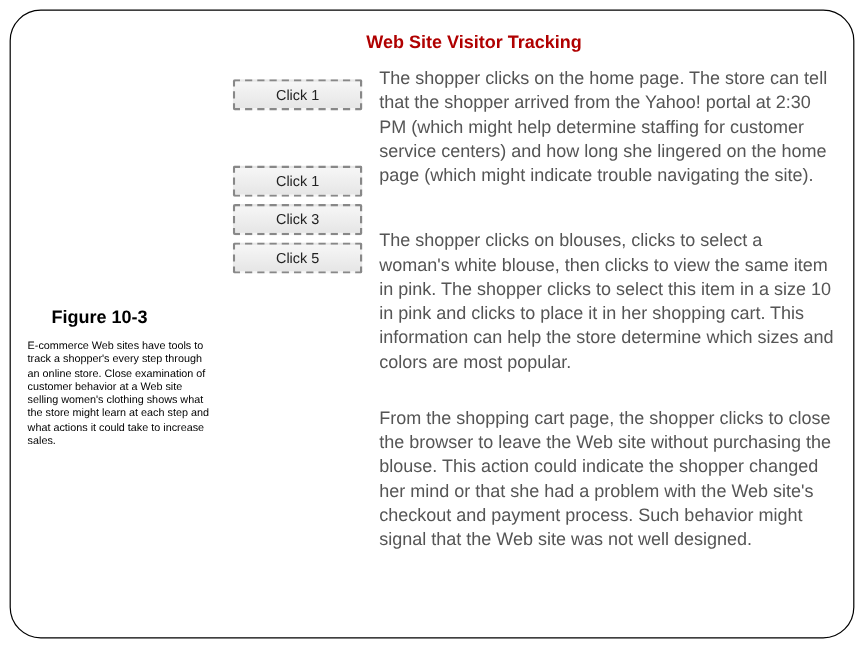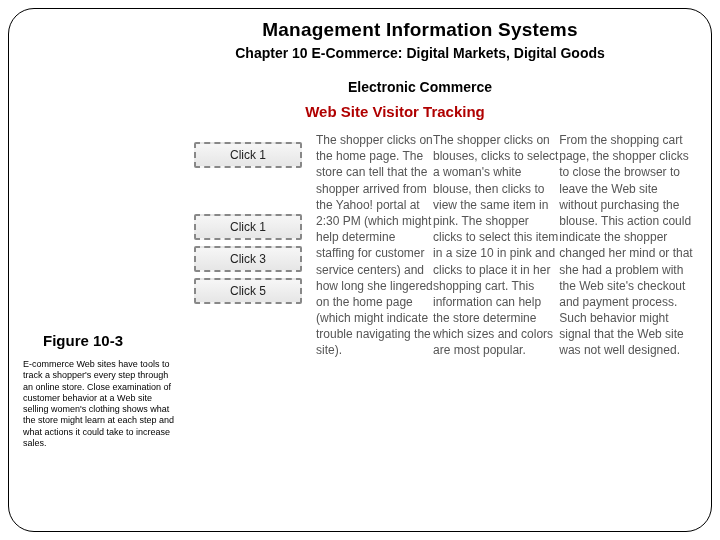--- a/index.html
+++ b/index.html
@@ -89,36 +89,32 @@
     align-items: center;
     justify-content: center;
     font-size: 12px;
     color: #222;
     margin-bottom: 6px;
     border-radius: 2px;
   }
   .desc-col {
     flex: 1;
     display: flex;
-    font-size: 12px;
+    flex-direction: column;
+    font-size: 15px;
     color: #555;
     line-height: 1.35;
   }
   .desc-block { margin-bottom: 6px; }
 </style>
 </head>
 <body>
 
 <div class="slide">
 
-  <div class="hdr">
-    <div class="title-main">Management Information Systems</div>
-    <div class="title-chapter">Chapter 10 E-Commerce: Digital Markets, Digital Goods</div>
-    <div class="title-section">Electronic Commerce</div>
-  </div>
   <div class="title-topic">Web Site Visitor Tracking</div>
 
   <div class="content">
 
     <div class="left-col">
       <div class="figure-label">Figure 10-3</div>
       <div class="caption">E-commerce Web sites have tools to track a shopper's every step through an online store. Close examination of customer behavior at a Web site selling women's clothing shows what the store might learn at each step and what actions it could take to increase sales.</div>
     </div>
 
     <div class="diagram">

